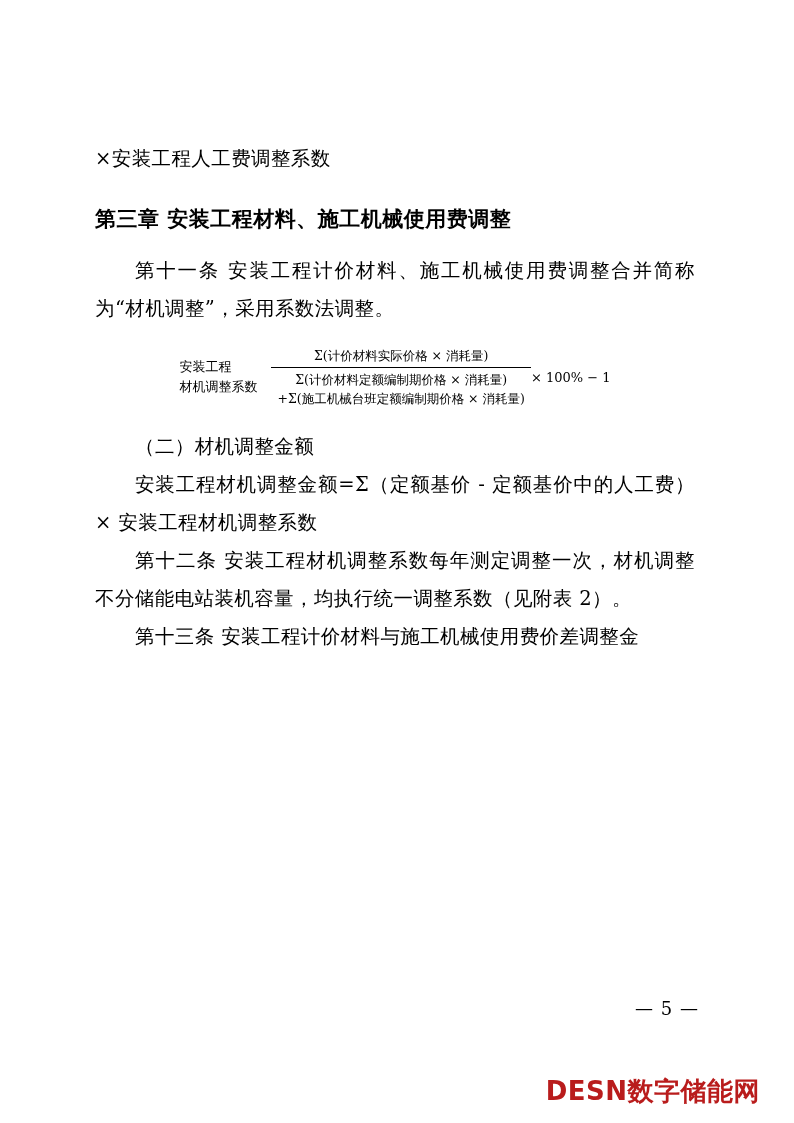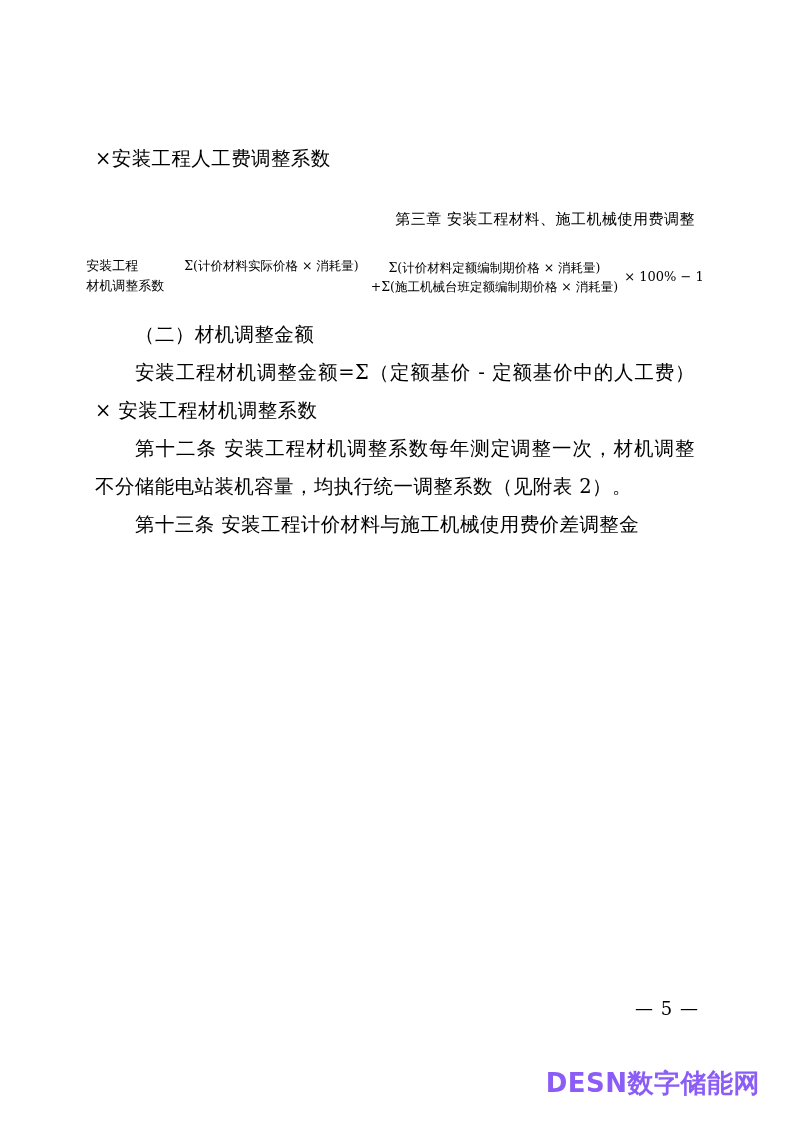--- a/index.html
+++ b/index.html
@@ -28,23 +28,23 @@
     line-height: 38px;
     text-align: justify;
     text-justify: inter-ideograph;
     margin: 0;
     letter-spacing: 0.4px;
   }
   .indent {
     text-indent: 40px;
   }
   .chapter-title {
-    font-size: 15px;
-    font-weight: normal;
-    text-align: right;
+    font-size: 21px;
+    font-weight: bold;
+    text-align: left;
     line-height: 38px;
     margin: 22px 0 14px 0;
     letter-spacing: 0.5px;
   }
   .formula-block {
     margin: 18px 0 20px 0;
     display: flex;
     justify-content: center;
     align-items: center;
   }
@@ -56,21 +56,21 @@
   }
   .formula-label {
     text-align: left;
     font-size: 13px;
     line-height: 20px;
     margin-right: 14px;
     white-space: nowrap;
   }
   .fraction {
     display: inline-flex;
-    flex-direction: row;
+    flex-direction: column;
     align-items: stretch;
     text-align: center;
   }
   .fraction .numer {
     padding: 0 6px 2px 6px;
     font-size: 12.5px;
     line-height: 19px;
     white-space: nowrap;
   }
   .fraction .bar {
@@ -95,40 +95,41 @@
     left: 0;
     right: 95px;
     top: 998px;
     text-align: right;
     font-size: 18px;
     letter-spacing: 1px;
   }
   .watermark {
     position: absolute;
     right: 34px;
-    bottom: 22px;
+    bottom: 14px;
     font-family: "DejaVu Sans", "Liberation Sans", sans-serif;
     font-weight: bold;
     font-size: 26px;
-    color: #8b5cf6;
+    color: #b91c1c;
     letter-spacing: 0.5px;
     white-space: nowrap;
   }
 </style>
 </head>
 <body>
 
 <div class="page">
 
   <p class="para">×安装工程人工费调整系数</p>
 
 
   <h2 class="chapter-title">第三章 安装工程材料、施工机械使用费调整</h2>
 
 
+  <p class="para indent">第十一条 安装工程计价材料、施工机械使用费调整合并简称为“材机调整”，采用系数法调整。</p>
 
 
   <div class="formula-block">
     <div class="formula-inner">
       <div class="formula-label">
         <span class="numer-line">安装工程</span>
         <span class="numer-line">材机调整系数</span>
       </div>
       <div class="fraction">
         <div class="numer">

